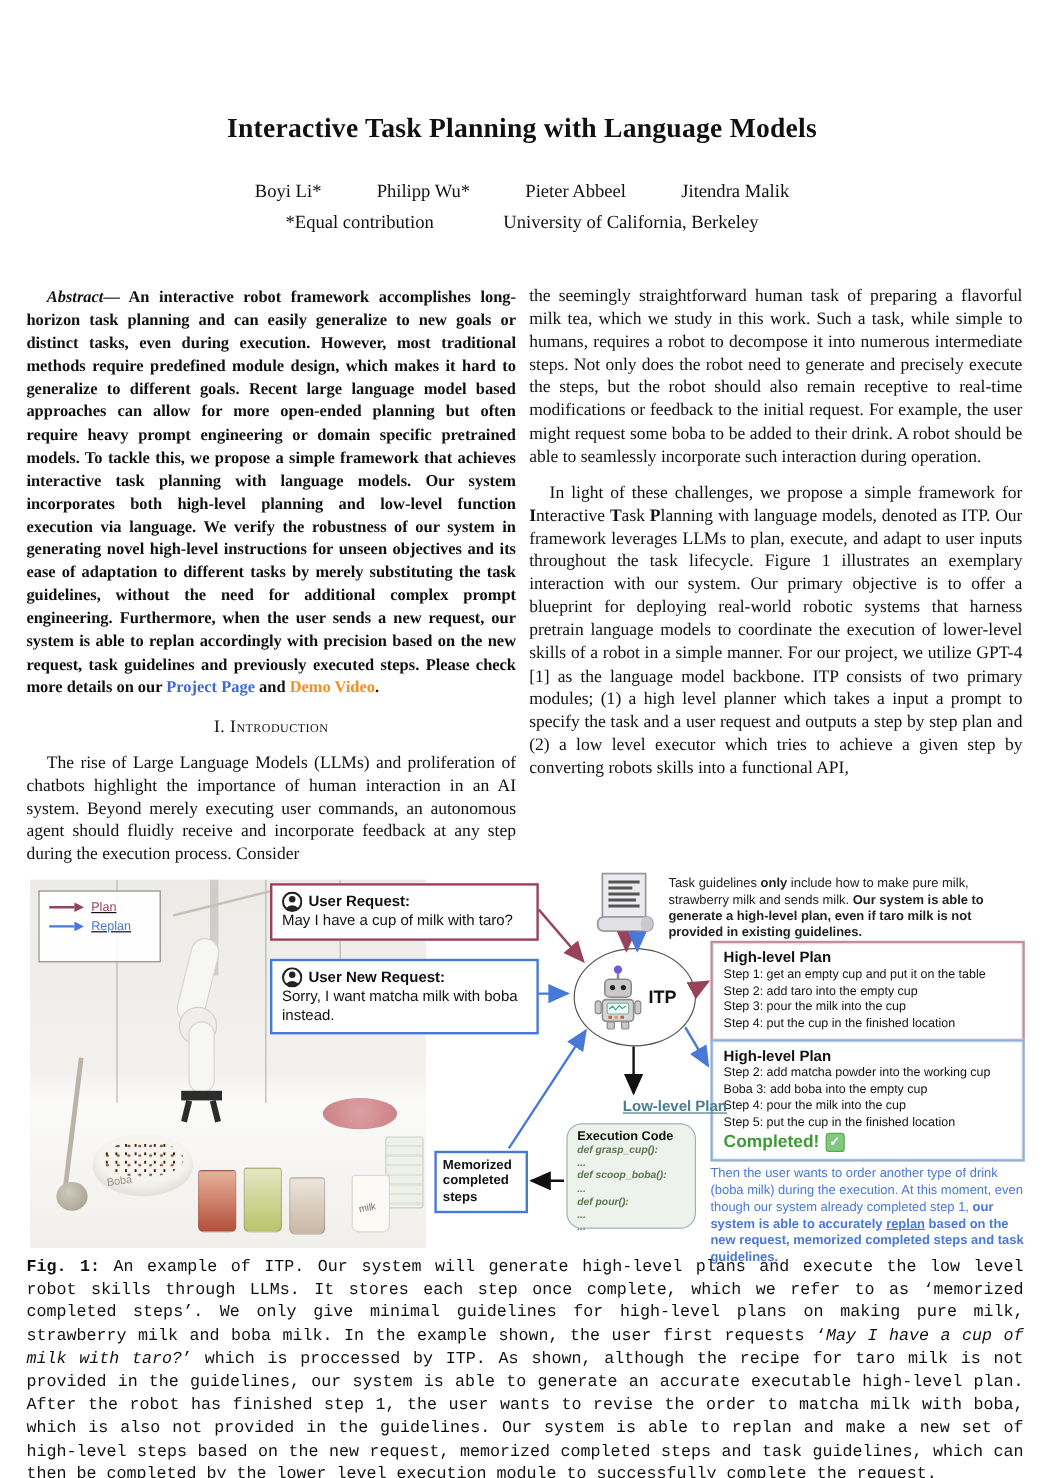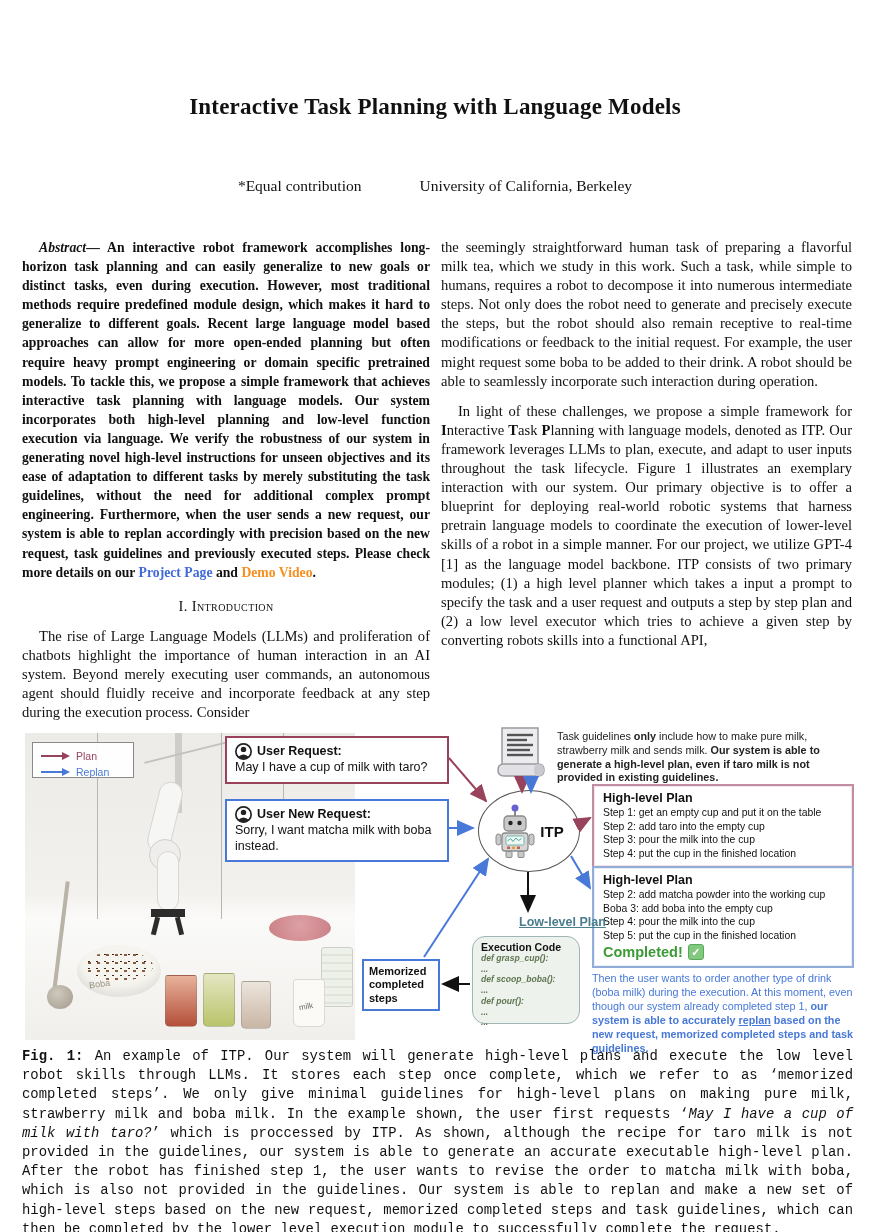--- a/index.html
+++ b/index.html
@@ -52,22 +52,22 @@
   .cup{position:absolute;border-radius:3px 3px 5px 5px;border:1px solid rgba(120,120,120,.35);}
   .plate{position:absolute;left:244px;top:182px;width:62px;height:26px;border-radius:50%;
          background:radial-gradient(circle at 50% 40%,#dda0a4,#c97f86);}
   .milkcup{position:absolute;left:268px;top:246px;width:30px;height:46px;border-radius:3px 3px 6px 6px;
            background:#fbfaf7;border:1px solid #ddd8d0;}
   .milk-label{position:absolute;left:5px;top:22px;font-size:8px;color:#6b6b6b;transform:rotate(-10deg);}
   .stack{position:absolute;left:296px;top:214px;width:30px;height:58px;
          background:repeating-linear-gradient(180deg,#eef0ea 0 6px,#dfe5d9 6px 8px);
          border:1px solid #ccd0c6;border-radius:3px;}
   
-  .legend{left:12px;top:14px;width:102px;height:36px;background:rgba(255,255,255,.92);
-          border:1.5px solid #8a8a8a;padding:5px 7px;box-sizing:border-box;}
+  .legend{left:12px;top:14px;width:102px;height:60px;background:rgba(255,255,255,.92);
+          border:1.5px solid #8a8a8a;padding:5px 7px;box-sizing:border-box;text-decoration:underline;}
   .legend-row{display:flex;align-items:center;gap:6px;height:16px;font-size:10.5px;}
   
   .reqbox{left:205px;width:224px;background:#ffffff;border:2.5px solid;padding:5px 8px 6px 8px;
           box-sizing:border-box;font-size:12.5px;line-height:1.25;}
   .req-label{font-weight:bold;display:flex;align-items:center;gap:5px;}
   
   .note{left:537px;top:2px;width:298px;font-size:10.8px;line-height:1.28;color:#222;}
   
   .itp{left:458px;top:62px;width:100px;height:80px;border:1.5px solid #555;border-radius:50%;
        background:#fff;display:flex;align-items:center;justify-content:center;gap:4px;}
@@ -100,20 +100,26 @@
   .caption .it{font-style:italic;}
   svg{display:block;}
   .arrow-layer{position:absolute;left:0;top:0;pointer-events:none;}
 </style>
 </head>
 <body>
 
 <div class="page">
 
   <div class="title">Interactive Task Planning with Language Models</div>
+  <div class="authors">
+    <span>Boyi Li*</span>
+    <span>Philipp Wu*</span>
+    <span>Pieter Abbeel</span>
+    <span>Jitendra Malik</span>
+  </div>
   <div class="affil">
     <span>*Equal contribution</span>
     <span>University of California, Berkeley</span>
   </div>
 
   <div class="col col-left">
     <div class="abstract indent"><span class="lead">Abstract—</span><span> An interactive robot framework accomplishes long-horizon task planning and can easily generalize to new goals or distinct tasks, even during execution. However, most traditional methods require predefined module design, which makes it hard to generalize to different goals. Recent large language model based approaches can allow for more open-ended planning but often require heavy prompt engineering or domain specific pretrained models. To tackle this, we propose a simple framework that achieves interactive task planning with language models. Our system incorporates both high-level planning and low-level function execution via language. We verify the robustness of our system in generating novel high-level instructions for unseen objectives and its ease of adaptation to different tasks by merely substituting the task guidelines, without the need for additional complex prompt engineering. Furthermore, when the user sends a new request, our system is able to replan accordingly with precision based on the new request, task guidelines and previously executed steps. Please check more details on our </span><a class="plink" href="#">Project Page</a><span> and </span><a class="dlink" href="#">Demo Video</a><span>.</span></div>
     <div class="sec-head">I. Introduction</div>
     <div class="para indent">The rise of Large Language Models (LLMs) and proliferation of chatbots highlight the importance of human interaction in an AI system. Beyond merely executing user commands, an autonomous agent should fluidly receive and incorporate feedback at any step during the execution process. Consider</div>
   </div>

